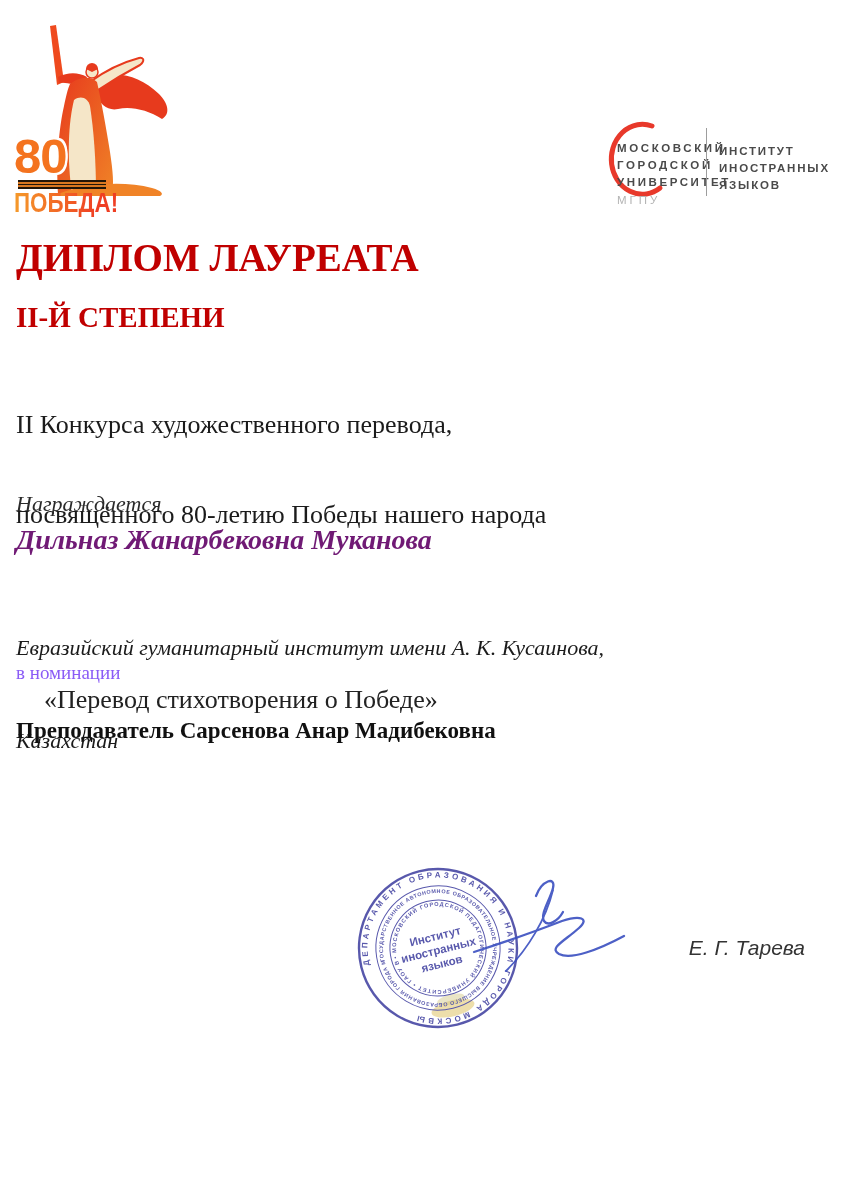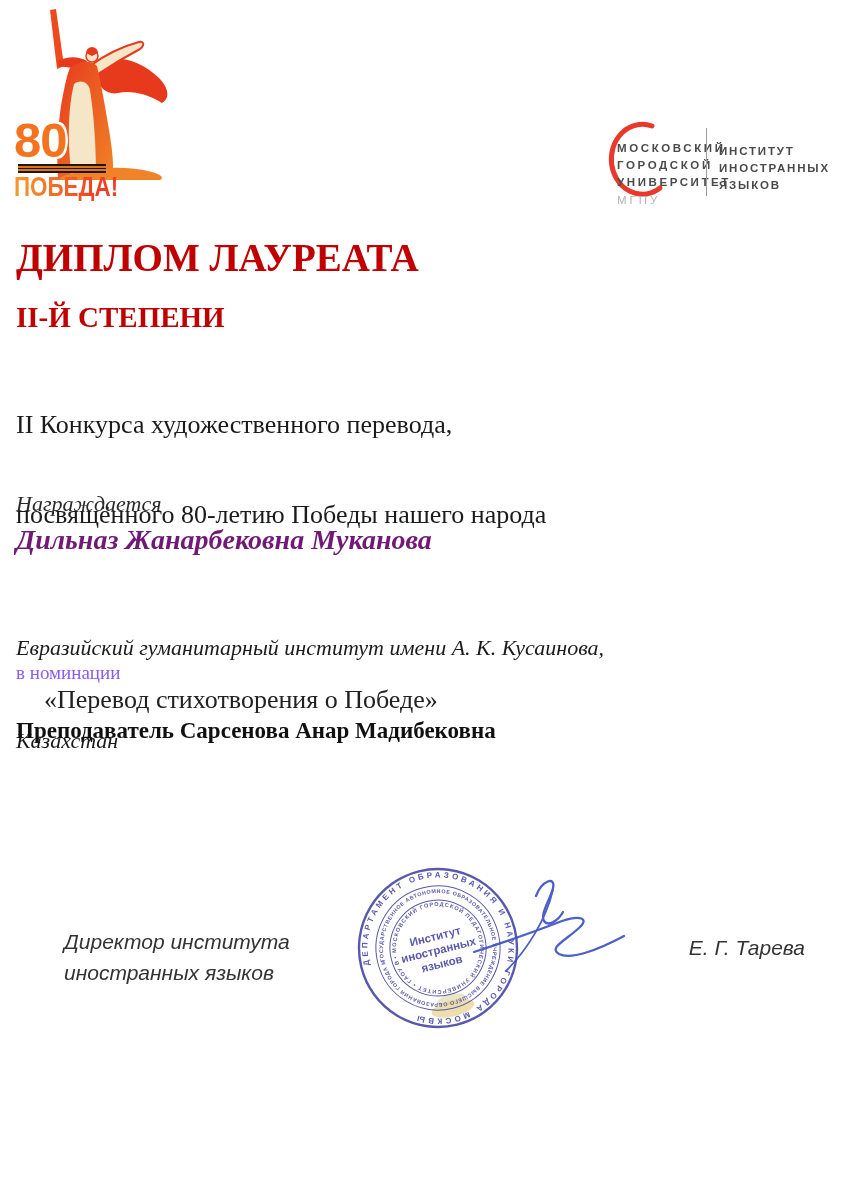--- a/index.html
+++ b/index.html
@@ -4,21 +4,21 @@
 <style>
   html,body{margin:0;padding:0;background:#888;}
   .page{
     position:relative;width:849px;height:1200px;background:#ffffff;
     font-family:"Liberation Sans","DejaVu Sans",sans-serif;overflow:hidden;
     margin:0 auto;
   }
   .abs{position:absolute;}
   .center-line{left:16px;width:100%;text-align:left;white-space:pre;font-family:Liberation Serif, serif;}
   
-  .victory-logo{left:12px;top:6px;width:180px;height:205px;}
+  .victory-logo{left:12px;top:22px;width:180px;height:205px;}
   .victory-logo svg{position:absolute;left:0;top:0;}
   .victory-80{
     left:2px;top:110px;font-size:49px;font-weight:800;line-height:1;
     color:#f4731f;letter-spacing:-1px;z-index:3;
     text-shadow:-2px -2px 0 #fff,2px -2px 0 #fff,-2px 2px 0 #fff,2px 2px 0 #fff,
                 0 -2px 0 #fff,0 2px 0 #fff,-2px 0 0 #fff,2px 0 0 #fff;
   }
   .victory-ribbon{
     left:6px;top:158px;width:88px;height:9px;z-index:2;
     background:repeating-linear-gradient(180deg,#231507 0 1.8px,#d97720 1.8px 3.6px);
@@ -162,19 +162,15 @@
   </svg>
 
   <svg class="abs signature" width="165" height="115" viewBox="0 0 165 115">
     <g fill="none" stroke="#3a4fc0" stroke-width="2.3" stroke-linecap="round" opacity="0.9">
       <path d="M70,22 C76,6 90,2 87,14 C84,26 74,40 78,47 C82,53 92,47 97,38"></path>
       <path d="M87,16 C80,45 62,75 40,97" stroke-width="1.8"></path>
       <path d="M8,78 C45,66 78,54 96,47 C114,41 124,44 113,54 C100,66 82,74 93,80 C105,86 132,76 158,62"></path>
     </g>
   </svg>
 
-  <div class="abs director">
-    <div>Директор института</div>
-    <div>иностранных языков</div>
-  </div>
   <div class="abs signer">Е. Г. Тарева</div>
 
 </div>
 
 </body></html>

